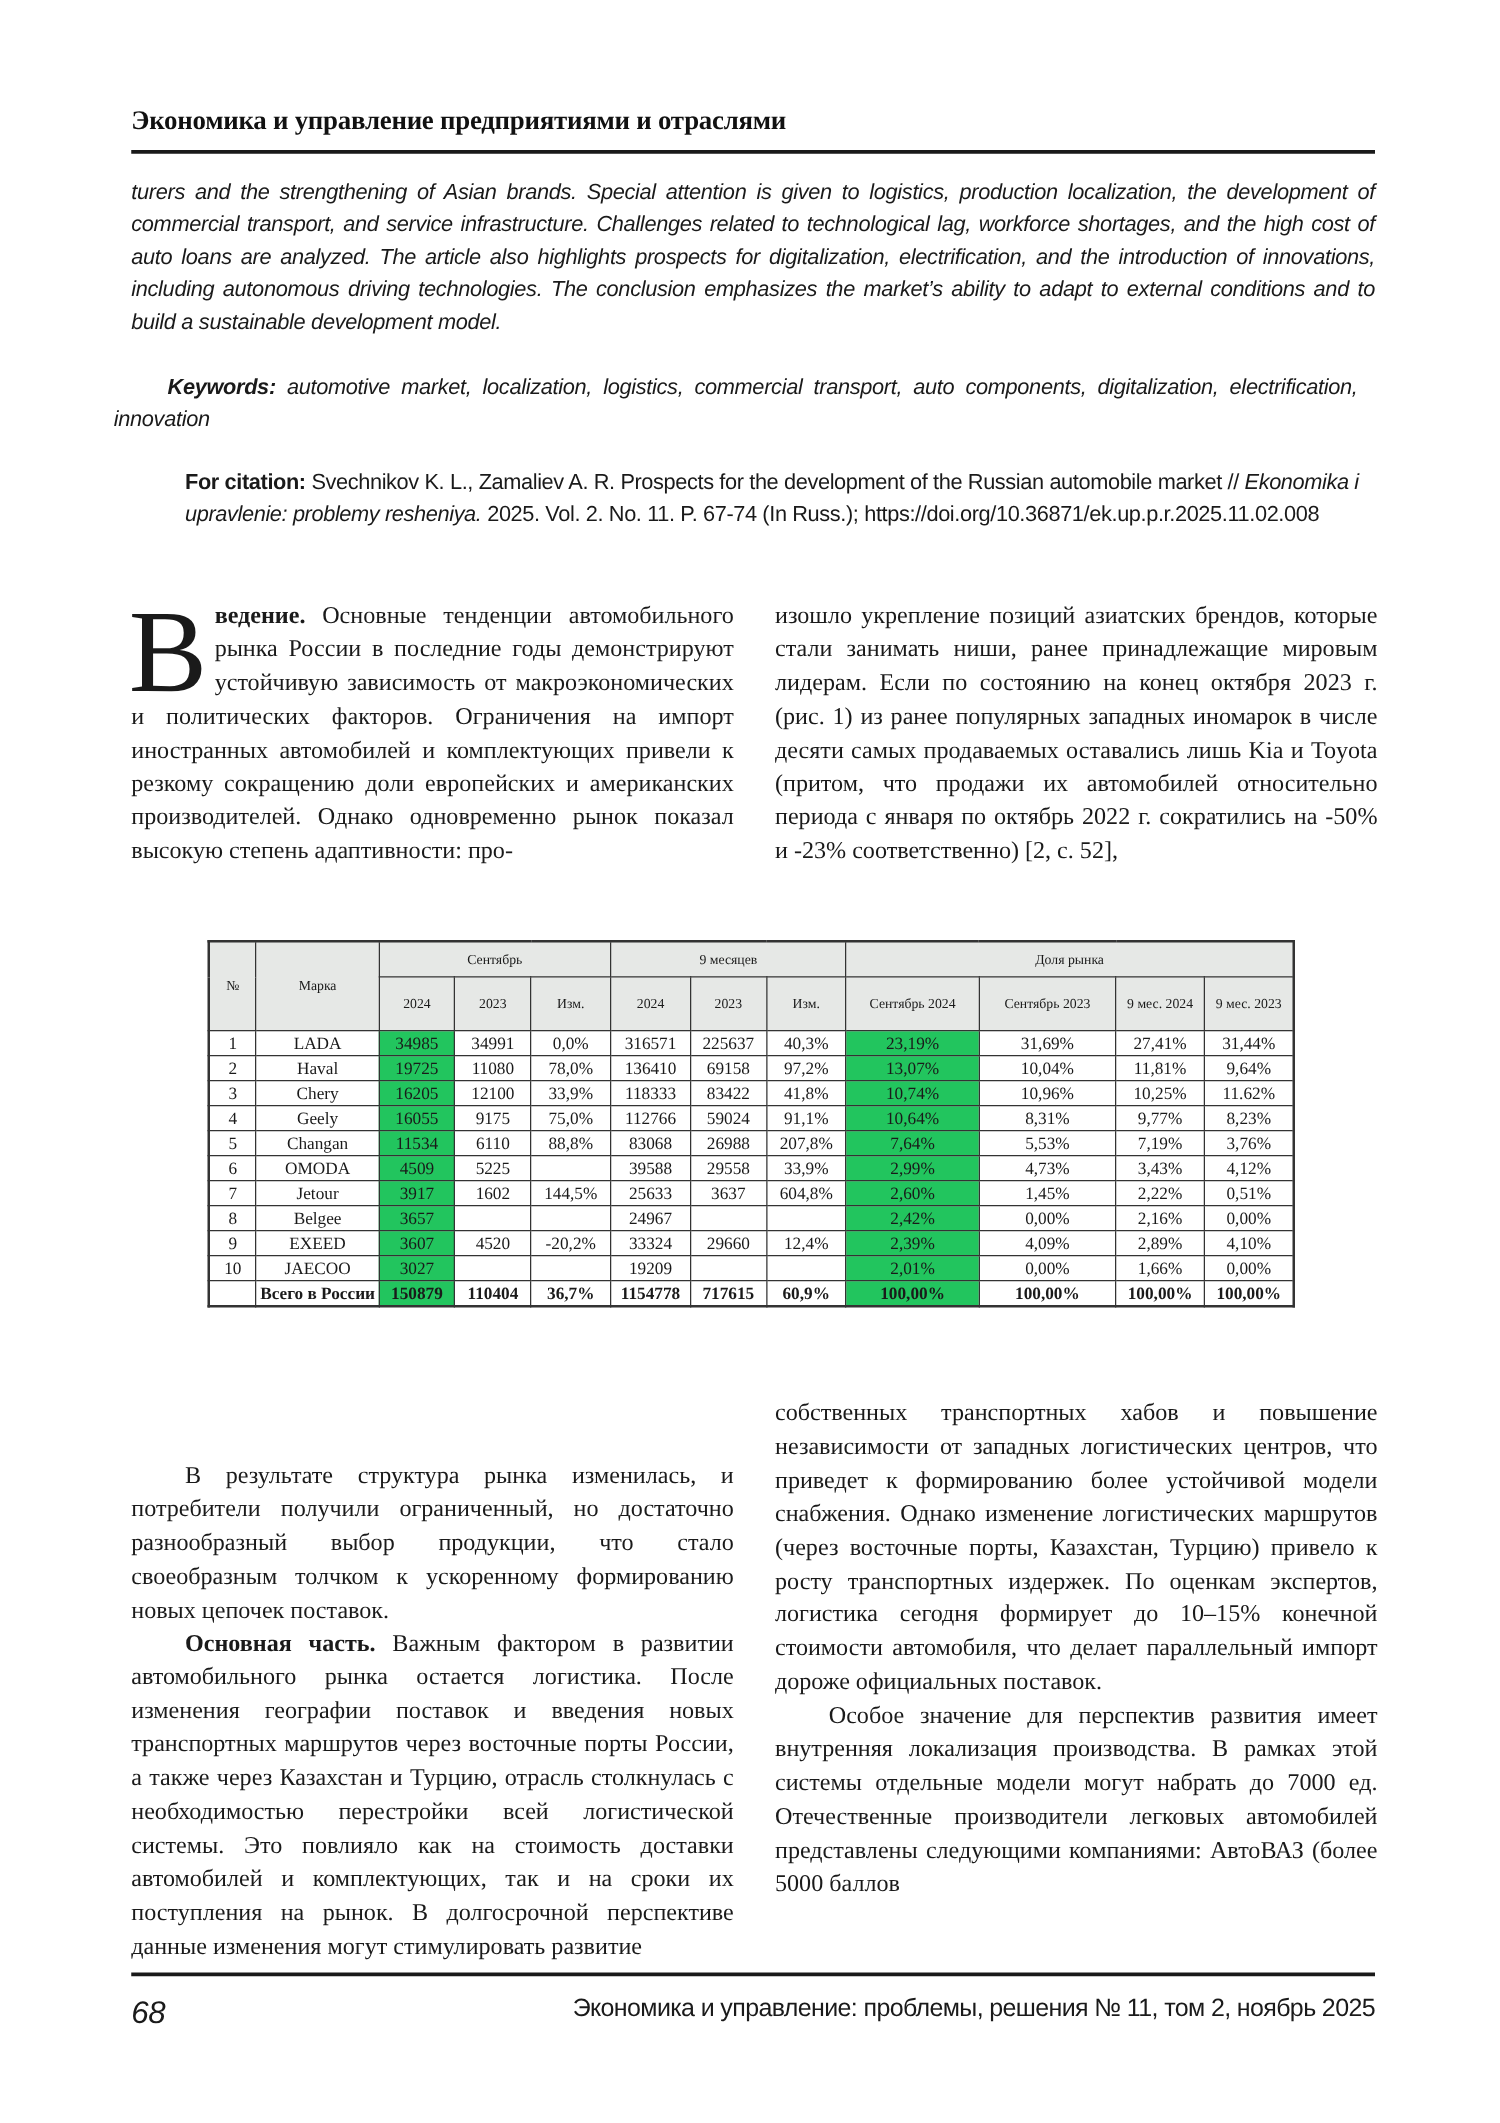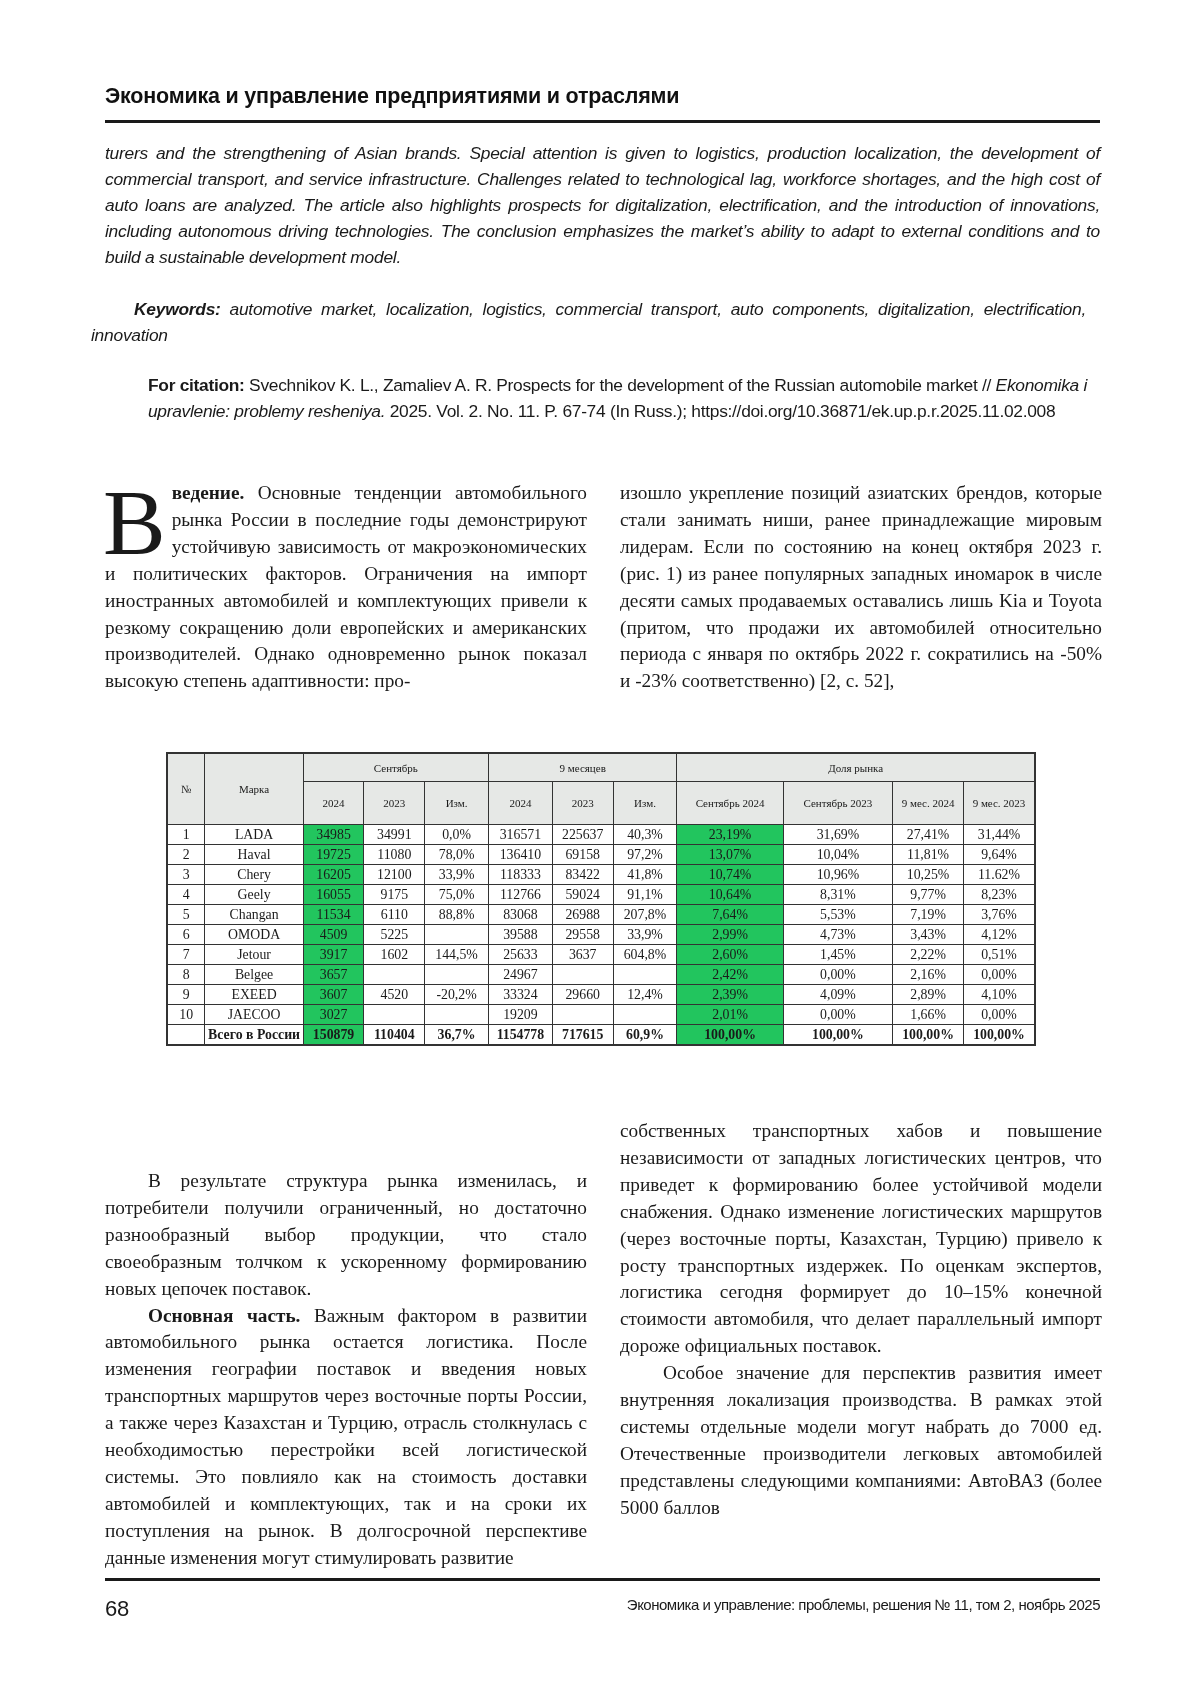--- a/index.html
+++ b/index.html
@@ -1,21 +1,21 @@
 <!DOCTYPE html>
 <html><head>
   <meta charset="utf-8">
   <style>
     html, body { margin: 0; padding: 0; background: #ffffff; }
     body { width: 1200px; height: 1698px; position: relative; overflow: hidden; color: #1a1a1a; }
     .page { position: absolute; left: 0; top: 0; width: 1200px; height: 1698px; }
 
     .running-head {
       position: absolute; left: 105px; top: 84px; width: 1000px;
-      font-family: Liberation Sans, sans-serif; font-weight: bold; font-size: 21.5px; letter-spacing: -0.2px; color: #111;
+      font-family: Liberation Serif, serif; font-weight: bold; font-size: 21.5px; letter-spacing: -0.2px; color: #111;
     }
     .head-rule { position: absolute; left: 105px; top: 120px; width: 995px; height: 3px; background: #1a1a1a; }
 
     .abstract {
       position: absolute; left: 105px; top: 140px; width: 995px;
       font-family: "Liberation Sans", sans-serif; font-style: italic; font-size: 17.4px; line-height: 26px;
       text-align: justify; letter-spacing: -0.25px; margin: 0;
     }
     .keywords {
       position: absolute; left: 91px; top: 296px; width: 995px;
@@ -64,25 +64,25 @@
 
     .fig-caption {
       position: absolute; left: 190px; top: 1060px; width: 860px;
       font-family: "Liberation Serif", serif; font-size: 16.6px; letter-spacing: -0.2px;
     }
     .fig-caption .cap-label { font-weight: bold; }
 
     .foot-rule { position: absolute; left: 105px; top: 1578px; width: 995px; height: 3px; background: #1a1a1a; }
     .page-number {
       position: absolute; left: 105px; top: 1596px;
-      font-family: "Liberation Sans", sans-serif; font-size: 22px; letter-spacing: -0.3px;
+      font-family: "Liberation Sans", sans-serif; font-size: 25px; letter-spacing: -0.3px; font-style: italic;
     }
     .journal-footer {
       position: absolute; right: 100px; top: 1596px;
-      font-family: "Liberation Sans", sans-serif; font-size: 15px; letter-spacing: -0.5px;
+      font-family: "Liberation Sans", sans-serif; font-size: 20px; letter-spacing: -0.5px;
     }
   </style>
 </head>
 <body>
 
 <div class="page">
 
   <div class="running-head">Экономика и управление предприятиями и отраслями</div>
   <div class="head-rule"></div>
 

